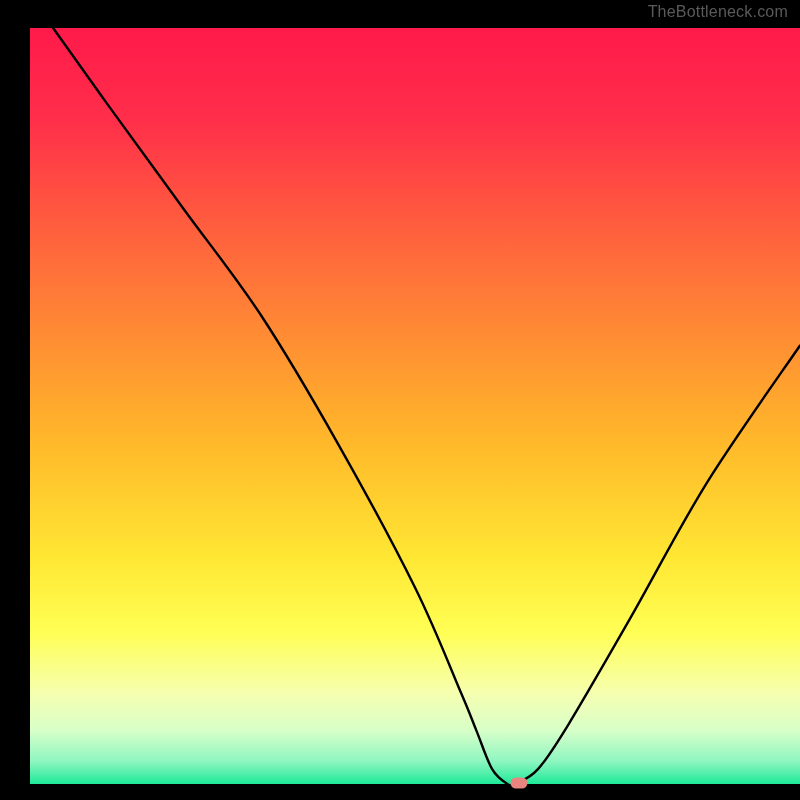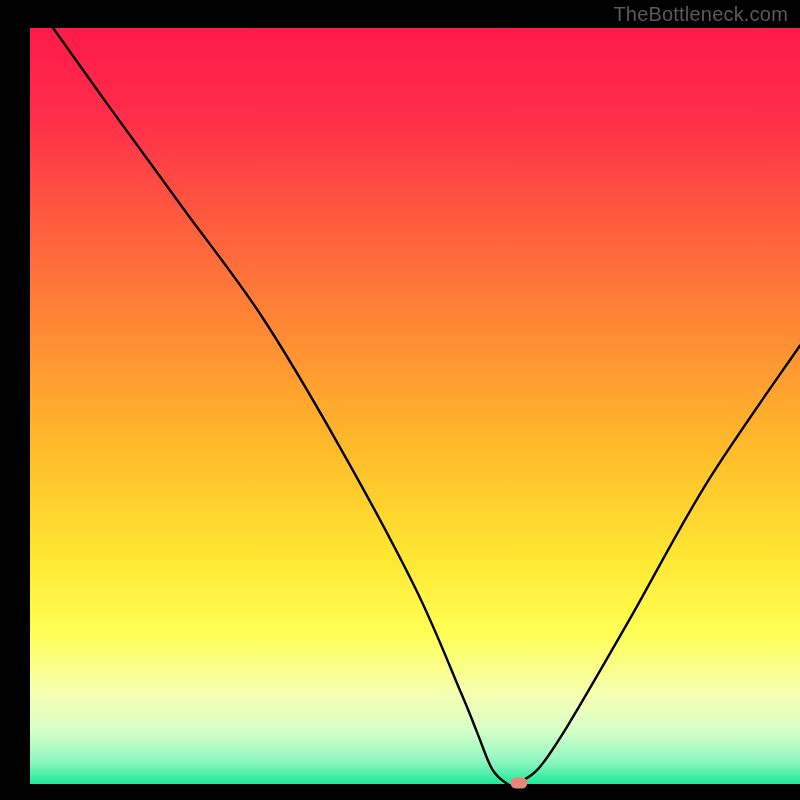--- a/index.html
+++ b/index.html
@@ -14,21 +14,21 @@
   .container {
     position: relative;
     width: 800px;
     height: 800px;
   }
   .watermark {
     position: absolute;
     top: 3px;
     right: 12px;
     color: #5a5a5a;
-    font-size: 20px;
+    font-size: 16px;
     font-weight: 500;
     letter-spacing: 0.2px;
     z-index: 10;
   }
   svg {
     position: absolute;
     top: 0;
     left: 0;
   }
 </style>

